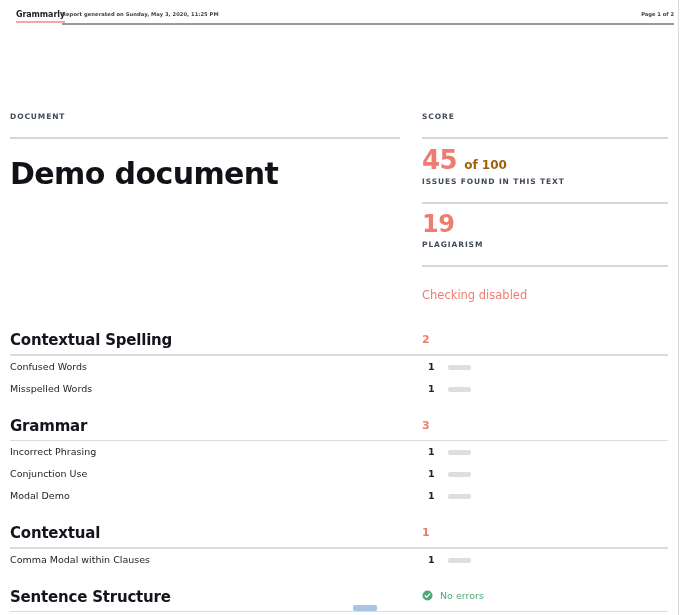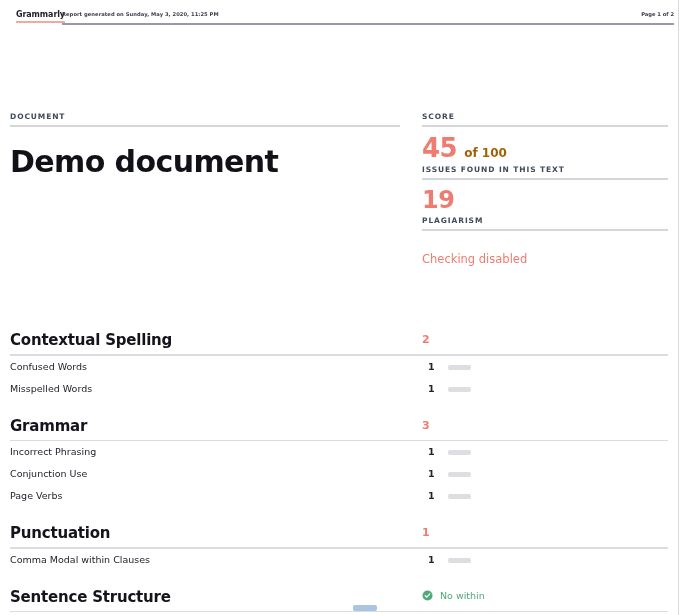--- a/index.html
+++ b/index.html
@@ -89,21 +89,21 @@
     top: 112px;
     width: 246px;
   }
 
   .panel-label {
     font-size: 7.5px;
     font-weight: bold;
     letter-spacing: 0.9px;
     color: #3f4a5a;
     text-transform: uppercase;
-    padding-bottom: 4px;
+    padding-bottom: 16px;
   }
   .panel-rule {
     height: 2px;
     background: #d6d6da;
     width: 100%;
   }
 
   .doc-title {
     margin-top: 18px;
     font-size: 30px;
@@ -320,48 +320,48 @@
         <span class="sub-label">Incorrect Phrasing</span>
         <span class="sub-count">1</span>
         <span class="sub-bar"></span>
       </div>
       <div class="sub-row">
         <span class="sub-label">Conjunction Use</span>
         <span class="sub-count">1</span>
         <span class="sub-bar"></span>
       </div>
       <div class="sub-row">
-        <span class="sub-label">Page Verbs</span>
+        <span class="sub-label">Modal Demo</span>
         <span class="sub-count">1</span>
         <span class="sub-bar"></span>
       </div>
       <div class="cat-gap"></div>
     </div>
     <div class="category">
       <div class="cat-head">
-        <div class="cat-title">Punctuation</div>
+        <div class="cat-title">Contextual</div>
         <div class="cat-count">1</div>
       </div>
       <div class="cat-rule"></div>
       <div class="sub-row">
         <span class="sub-label">Comma Modal within Clauses</span>
         <span class="sub-count">1</span>
         <span class="sub-bar"></span>
       </div>
       <div class="cat-gap"></div>
     </div>
     <div class="category">
       <div class="cat-head">
         <div class="cat-title">Sentence Structure</div>
         <div class="cat-noerr">
           <svg class="check-icon" viewBox="0 0 24 24">
             <circle cx="12" cy="12" r="11" fill="#4fa878"></circle>
             <path d="M6.8 12.4l3.4 3.4 7-7.4" fill="none" stroke="#ffffff" stroke-width="2.6" stroke-linecap="round" stroke-linejoin="round"></path>
           </svg>
-          <span class="noerr-text">No within</span>
+          <span class="noerr-text">No errors</span>
         </div>
       </div>
       <div class="cat-rule"></div>
     </div>
   </div>
 
 <div class="selection-bar"></div>
 <div class="page-edge"></div>
 
 </body></html>

